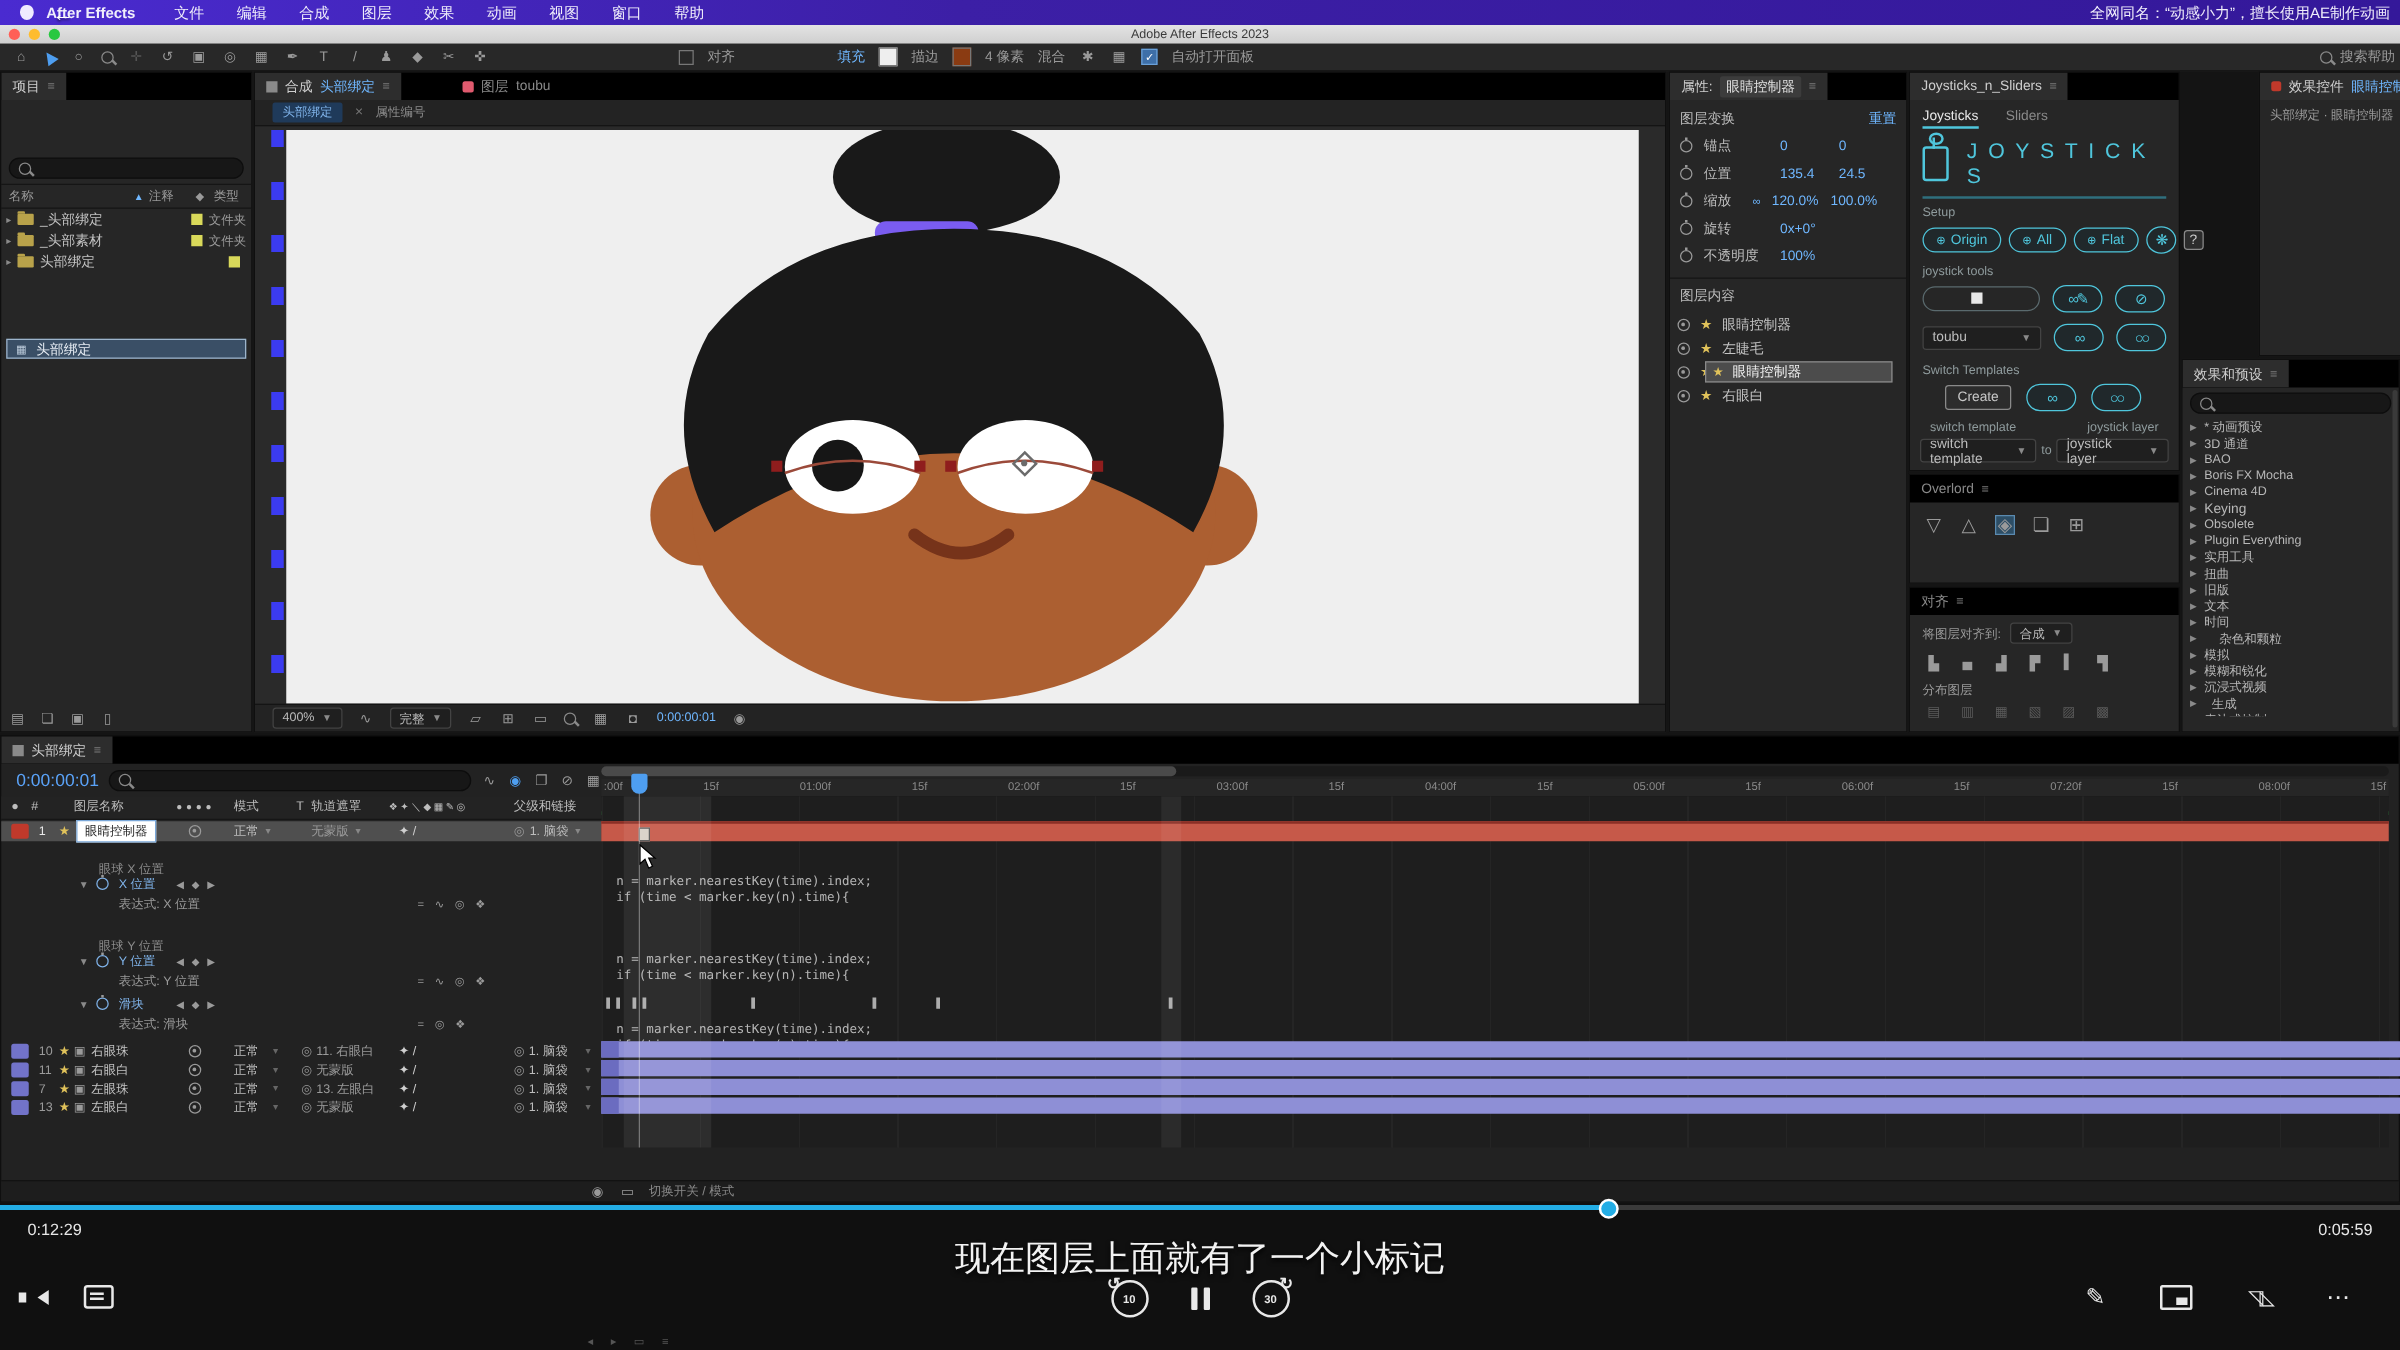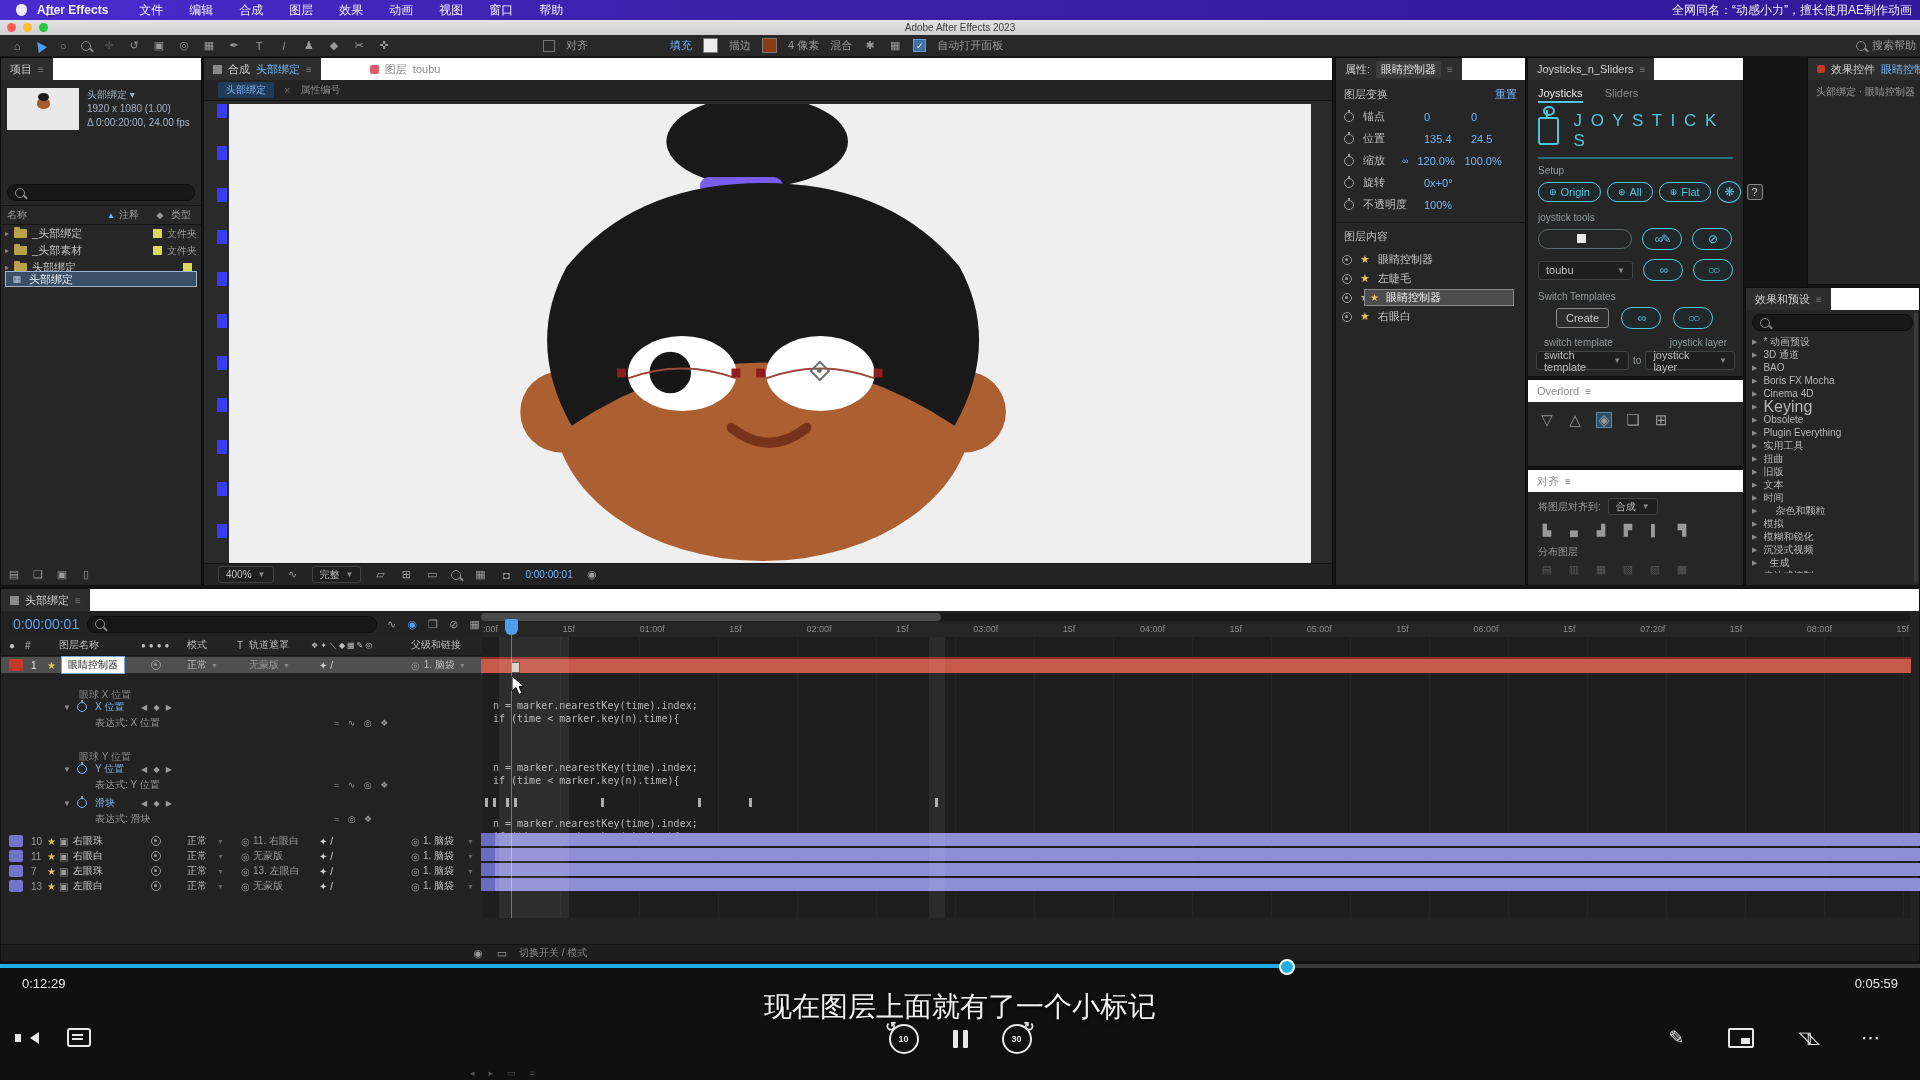--- a/index.html
+++ b/index.html
@@ -19,21 +19,21 @@
   
   .toolbar{left:0;top:35px;width:1920px;height:21px;background:#282828;border-bottom:1px solid #161616;display:flex;align-items:center;gap:11px;padding-left:10px;color:#9a9a9a;}
   .gi{display:inline-flex;align-items:center;justify-content:center;width:14px;height:14px;font-size:11px;color:#9a9a9a;}
   .pointer-tri{width:0;height:0;border-left:5px solid transparent;border-right:5px solid transparent;border-bottom:10px solid #4e9ef0;transform:rotate(-35deg);}
   .mag{width:8px;height:8px;border:1.5px solid #8a8a8a;border-radius:50%;position:relative;display:inline-block;}
   .mag::after{content:'';position:absolute;width:5px;height:1.5px;background:#8a8a8a;transform:rotate(45deg);right:-4px;bottom:-1px;}
   .swatch{width:13px;height:13px;border:1px solid #777;display:inline-block;}
   .chk{width:11px;height:11px;background:#3e6fa8;border:1px solid #6aa0d8;color:#fff;font-size:9px;display:inline-flex;align-items:center;justify-content:center;}
   
   .panel{position:absolute;background:#262626;border:1px solid #0f0f0f;box-sizing:border-box;}
-  .tabbar{height:22px;background:#ffffff;display:flex;align-items:stretch;overflow:hidden;}
+  .tabbar{height:22px;background:#000000;display:flex;align-items:stretch;overflow:hidden;}
   .tab{background:#2d2d2d;color:#cfcfcf;padding:0 9px;display:flex;align-items:center;gap:6px;font-size:11px;white-space:nowrap;}
   .tab.dim{background:transparent;color:#8a8a8a;}
   .hamb{color:#7a7a7a;font-size:10px;}
   .blue-t{color:#6fb7ff;}
   .search-pill{background:#171717;border:1px solid #0d0d0d;border-radius:9px;height:15px;display:flex;align-items:center;padding:0 7px;gap:5px;}
   .dd{background:#1f1f1f;border:1px solid #434343;border-radius:3px;height:17px;display:inline-flex;align-items:center;gap:6px;padding:0 7px;color:#bdbdbd;}
   .dd .car{color:#8a8a8a;font-size:8px;}
   .eye{width:10px;height:10px;border-radius:50%;border:1.5px solid #9a9a9a;position:relative;display:inline-block;box-sizing:border-box;}
   .eye::after{content:'';position:absolute;left:2px;top:2px;width:3px;height:3px;border-radius:50%;background:#9a9a9a;}
   .stopw{width:10px;height:10px;border:1.5px solid #9a9a9a;border-radius:50%;display:inline-block;box-sizing:border-box;position:relative;}
@@ -132,31 +132,20 @@
     </span>
   </div>
 
   <div class="panel" style="left:0;top:57px;width:202px;height:529px">
     <div class="tabbar">
       <div class="tab">
         <span>项目</span>
           <span class="hamb">≡</span>
       </div>
     </div>
-    <div style="display:flex;gap:8px;padding:8px 6px;">
-      <div style="width:72px;height:42px;background:#e9e9e9;position:relative;flex:none">
-        <div style="position:absolute;left:30px;top:10px;width:13px;height:11px;background:#a55c30;border-radius:45%"></div>
-        <div style="position:absolute;left:31px;top:5px;width:11px;height:8px;background:#1b1b1b;border-radius:50%"></div>
-      </div>
-      <div style="font-size:10px;color:#9fb3c8;line-height:14px">
-        <div>头部绑定 ▾</div>
-        <div>1920 x 1080 (1.00)</div>
-        <div>Δ 0:00:20:00, 24.00 fps</div>
-      </div>
-    </div>
     <div style="padding:4px 6px;margin-top:42px">
       <div class="search-pill">
           <span class="mag"></span>
         </div>
     </div>
     <div style="display:flex;align-items:center;height:18px;border-top:1px solid #151515;border-bottom:1px solid #151515;color:#9a9a9a;font-size:10px;padding:0 6px;gap:4px">
       <span style="width:96px">名称</span>
       <span style="color:#6fb7ff;font-size:8px">▲</span>
       <span style="width:30px">注释</span>
       <span class="gi" style="font-size:9px">◆</span>
@@ -508,21 +497,21 @@
         <div style="display:flex;align-items:center;gap:6px;height:13px;padding:0 6px">
         <span style="color:#8a8a8a;font-size:7px">▶</span>
         <span style="color:#b8b8b8;font-size:10px">Boris FX Mocha</span>
       </div>
         <div style="display:flex;align-items:center;gap:6px;height:13px;padding:0 6px">
         <span style="color:#8a8a8a;font-size:7px">▶</span>
         <span style="color:#b8b8b8;font-size:10px">Cinema 4D</span>
       </div>
         <div style="display:flex;align-items:center;gap:6px;height:13px;padding:0 6px">
         <span style="color:#8a8a8a;font-size:7px">▶</span>
-        <span style="color:#b8b8b8;font-size:16px">Keying</span>
+        <span style="color:#b8b8b8;font-size:11px">Keying</span>
       </div>
         <div style="display:flex;align-items:center;gap:6px;height:13px;padding:0 6px">
         <span style="color:#8a8a8a;font-size:7px">▶</span>
         <span style="color:#b8b8b8;font-size:10px">Obsolete</span>
       </div>
         <div style="display:flex;align-items:center;gap:6px;height:13px;padding:0 6px">
         <span style="color:#8a8a8a;font-size:7px">▶</span>
         <span style="color:#b8b8b8;font-size:10px">Plugin Everything</span>
       </div>
         <div style="display:flex;align-items:center;gap:6px;height:13px;padding:0 6px">

